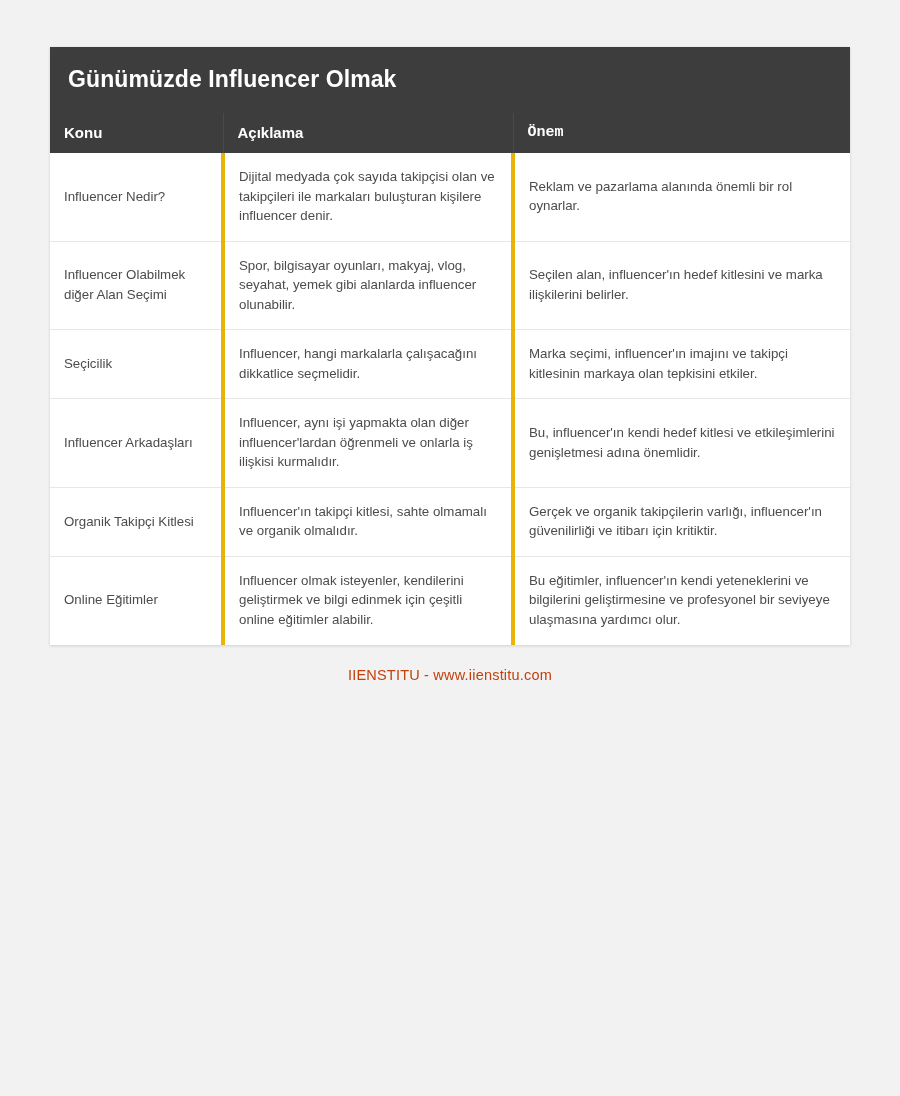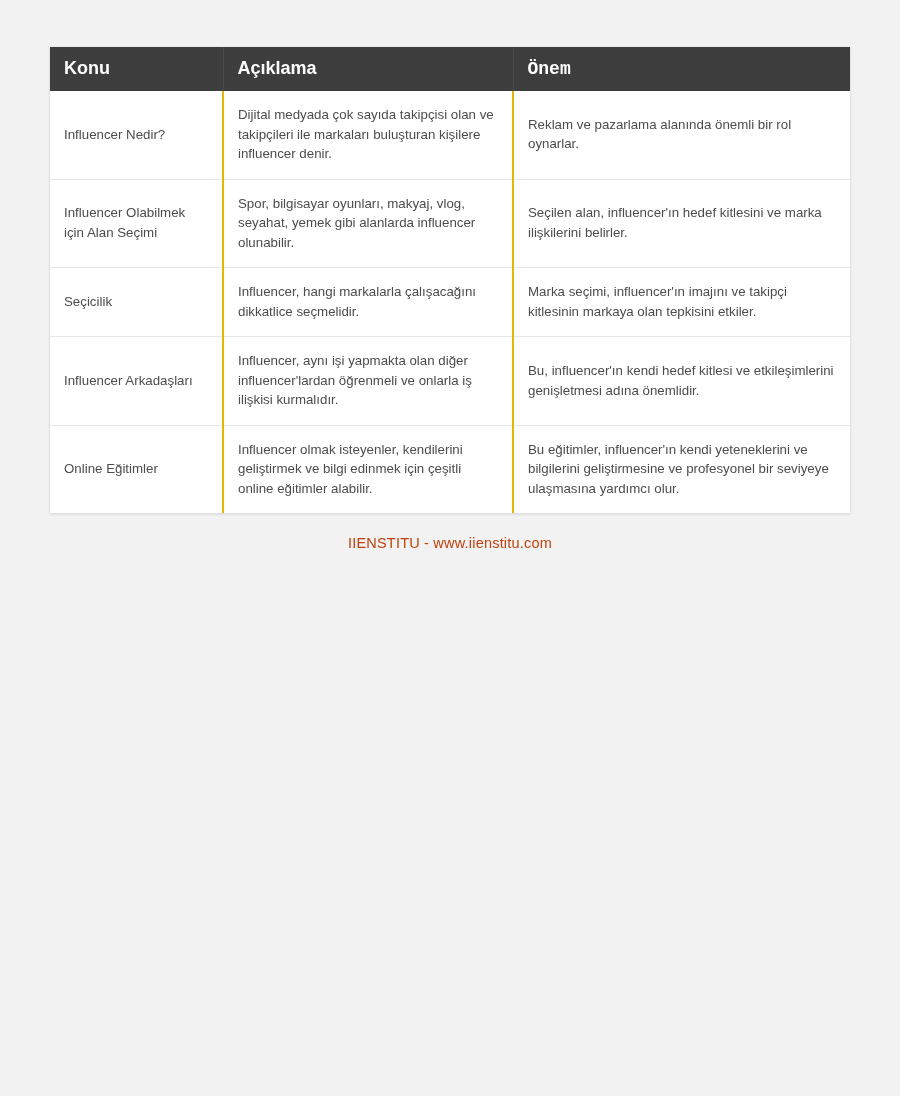--- a/index.html
+++ b/index.html
@@ -35,87 +35,93 @@
   }
   table {
     width: 100%;
     border-collapse: collapse;
     table-layout: fixed;
   }
   thead th {
     background: #3d3d3d;
     color: #ffffff;
     text-align: left;
-    font-size: 18px;
+    font-size: 15px;
     font-weight: bold;
     padding: 11px 14px 12px 14px;
     border-right: 1px solid #4a4a4a;
   }
   thead th:last-child { border-right: none; font-family: Liberation Mono, monospace; }
   tbody td {
     font-size: 13.3px;
     color: #4c4c4c;
     line-height: 1.47;
     padding: 14px 14px 15px 14px;
     border-bottom: 1px solid #e6e6e6;
-    border-right: 2px solid #eab308;
+    border-right: 4px solid #eab308;
     vertical-align: middle;
   }
   tbody td:last-child { border-right: none; }
   tbody tr:last-child td { border-bottom: none; }
   col.c1 { width: 173px; }
   col.c2 { width: 290px; }
   col.c3 { width: 337px; }
   .footer {
     margin-top: 22px;
     font-size: 14.5px;
     color: #c2410c;
     letter-spacing: 0.2px;
   }
 </style>
 </head>
 <body>
 
 <div class="page">
   <div class="card">
+    <div class="title-bar">Günümüzde Influencer Olmak</div>
     <table>
       <colgroup>
         <col class="c1">
         <col class="c2">
         <col class="c3">
       </colgroup>
       <thead>
         <tr>
           <th>Konu</th>
           <th>Açıklama</th>
           <th>Önem</th>
         </tr>
       </thead>
       <tbody>
         <tr>
           <td>Influencer Nedir?</td>
           <td>Dijital medyada çok sayıda takipçisi olan ve takipçileri ile markaları buluşturan kişilere influencer denir.</td>
           <td>Reklam ve pazarlama alanında önemli bir rol oynarlar.</td>
         </tr>
         <tr>
-          <td>Influencer Olabilmek için Alan Seçimi</td>
+          <td>Influencer Olabilmek diğer Alan Seçimi</td>
           <td>Spor, bilgisayar oyunları, makyaj, vlog, seyahat, yemek gibi alanlarda influencer olunabilir.</td>
           <td>Seçilen alan, influencer'ın hedef kitlesini ve marka ilişkilerini belirler.</td>
         </tr>
         <tr>
           <td>Seçicilik</td>
           <td>Influencer, hangi markalarla çalışacağını dikkatlice seçmelidir.</td>
           <td>Marka seçimi, influencer'ın imajını ve takipçi kitlesinin markaya olan tepkisini etkiler.</td>
         </tr>
         <tr>
           <td>Influencer Arkadaşları</td>
           <td>Influencer, aynı işi yapmakta olan diğer influencer'lardan öğrenmeli ve onlarla iş ilişkisi kurmalıdır.</td>
           <td>Bu, influencer'ın kendi hedef kitlesi ve etkileşimlerini genişletmesi adına önemlidir.</td>
         </tr>
         <tr>
+          <td>Organik Takipçi Kitlesi</td>
+          <td>Influencer'ın takipçi kitlesi, sahte olmamalı ve organik olmalıdır.</td>
+          <td>Gerçek ve organik takipçilerin varlığı, influencer'ın güvenilirliği ve itibarı için kritiktir.</td>
+        </tr>
+        <tr>
           <td>Online Eğitimler</td>
           <td>Influencer olmak isteyenler, kendilerini geliştirmek ve bilgi edinmek için çeşitli online eğitimler alabilir.</td>
           <td>Bu eğitimler, influencer'ın kendi yeteneklerini ve bilgilerini geliştirmesine ve profesyonel bir seviyeye ulaşmasına yardımcı olur.</td>
         </tr>
       </tbody>
     </table>
   </div>
   <div class="footer">IIENSTITU - www.iienstitu.com</div>
 </div>
 

